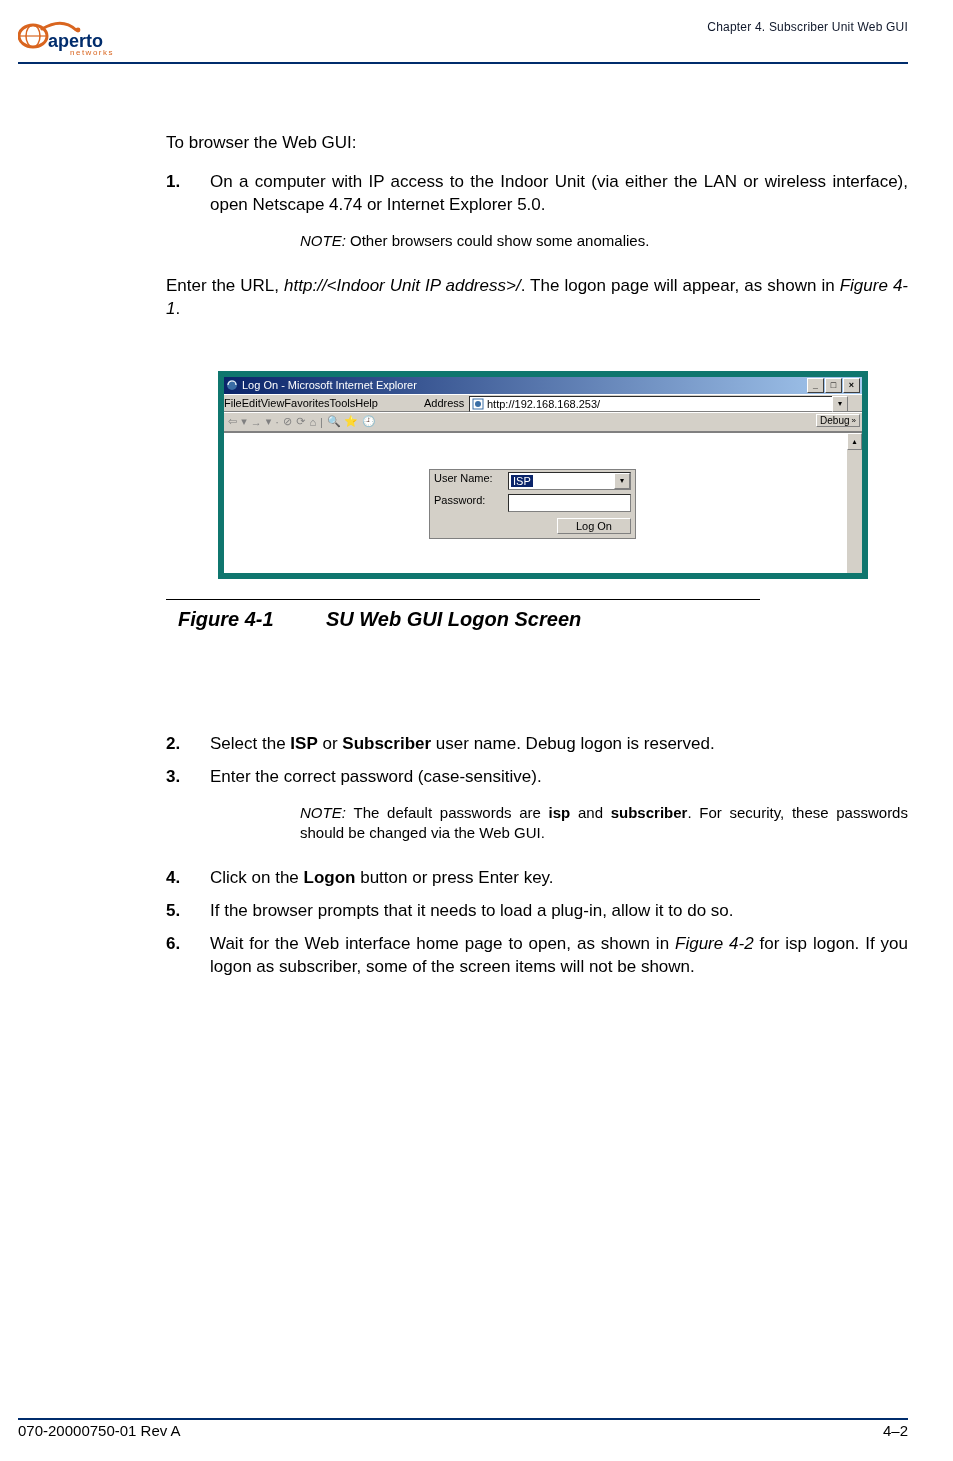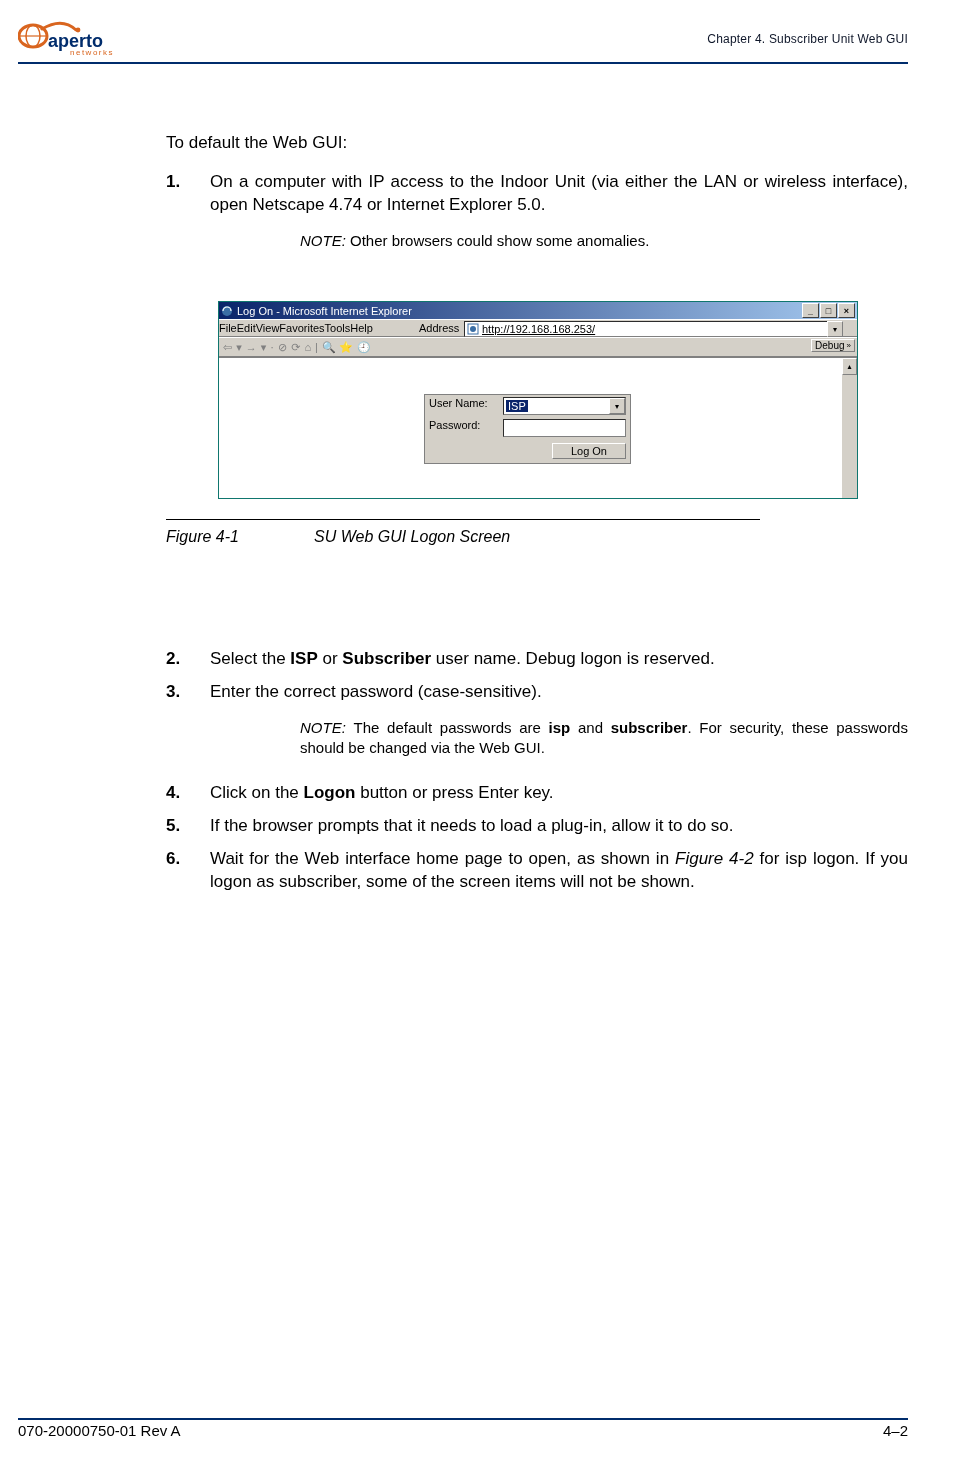--- a/index.html
+++ b/index.html
@@ -15,21 +15,21 @@
   }
   .page {
     padding: 20px 45px 0 18px;
     box-sizing: border-box;
     height: 100%;
     position: relative;
   }
   .header {
     display: flex;
     justify-content: space-between;
-    align-items: center;
+    align-items: flex-start;
     border-bottom: 2px solid #002c6c;
     padding-bottom: 4px;
     margin-bottom: 68px;
   }
   .logo {
     display: flex;
     align-items: center;
   }
   .logo-mark {
     width: 98px;
@@ -89,21 +89,21 @@
     margin-bottom: 40px;
     text-align: justify;
   }
   .enter-url .ital { font-style: italic; }
   .figure-wrap {
     margin: 50px 0 20px 200px;
   }
   
   .ie-window {
     width: 638px;
-    border: 1px solid #0f766e;
+    border: 6px solid #0f766e;
     background: #d4d0c8;
     font-family: Tahoma, Arial, sans-serif;
     font-size: 11px;
   }
   .ie-title {
     background: linear-gradient(to right, #0a246a, #a6caf0);
     color: #fff;
     height: 17px;
     display: flex;
     align-items: center;
@@ -131,21 +131,20 @@
   }
   .ie-addr-label {
     position:absolute; left:200px; top:2px;
   }
   .ie-addr {
     position:absolute; left:245px; top:1px;
     background:#fff; border:1px inset #808080;
     width:360px; height:14px; display:flex; align-items:center;
     padding:0 2px; gap:3px;
     color:#000;
-    text-decoration:underline;
   }
   .ie-addr-dropdown {
     position:absolute; right:14px; top:1px;
     width:14px; height:14px;
     background:#d4d0c8; border:1px solid #808080; border-top-color:#fff; border-left-color:#fff;
     display:flex;align-items:center;justify-content:center;font-size:8px;
   }
   .ie-tool {
     background:#d4d0c8;
     border-top:1px solid #fff;
@@ -200,25 +199,25 @@
   .login-btn{
     border:1px solid #808080; border-top-color:#fff; border-left-color:#fff;
     background:#d4d0c8; padding:1px 18px; font-size:11px;
   }
 
   .figure-caption-rule {
     border-top:1.5px solid #000;
     margin: 14px 148px 2px 0;
   }
   .figure-caption {
-    margin-left: 0;
+    margin-left: 12px;
     padding-top: 4px;
     font-style: italic;
-    font-weight: 400;
-    font-size: 16px;
+    font-weight: 700;
+    font-size: 20px;
     margin-bottom: 100px;
   }
   .figure-caption .fignum { display:inline-block; width:148px; font-style:italic; }
 
   .footer {
     position: absolute;
     left: 18px; right: 45px;
     bottom: 22px;
     border-top: 2px solid #002c6c;
     display: flex;
@@ -247,33 +246,36 @@
         <circle cx="60" cy="10" r="2.4" fill="#d9651f"></circle>
         <text x="30" y="27" font-family="Arial" font-size="18" font-weight="bold" fill="#002c6c">aperto</text>
         <text x="52" y="35" font-family="Arial" font-size="8" letter-spacing="1.5" fill="#d9651f">networks</text>
       </svg>
     </div>
     <div class="chapter-ref">Chapter 4.  Subscriber Unit Web GUI</div>
   </div>
 
 
   <div class="body-block">
-    <div class="intro">To default the Web GUI:</div>
+    <div class="intro">To browser the Web GUI:</div>
 
     <ol class="steps">
       <li>
         <span class="num">1.</span>
         <span class="txt">On a computer with IP access to the Indoor Unit (via either the LAN or wireless interface), open Netscape 4.74 or Internet Explorer 5.0.</span>
       </li>
     </ol>
 
     <div class="note">
       <span class="note-label">NOTE:  </span><span>Other browsers could show some anomalies.</span>
     </div>
 
+    <div class="enter-url">
+      <span>Enter the URL, </span><span class="ital">http://&lt;Indoor Unit IP address&gt;/</span><span>. The logon page will appear, as shown in </span><span class="ital">Figure 4-1</span><span>.</span>
+    </div>
   </div>
 
   <div class="figure-wrap">
     <div class="ie-window">
       <div class="ie-title">
         <div class="ie-title-left">
           <svg class="ieicon" viewBox="0 0 12 12">
               <circle cx="6" cy="6" r="5" fill="#3a6ea5"></circle>
               <path d="M2 6 A4 4 0 0 1 10 6" fill="none" stroke="#fff" stroke-width="1.2"></path>
             </svg>

